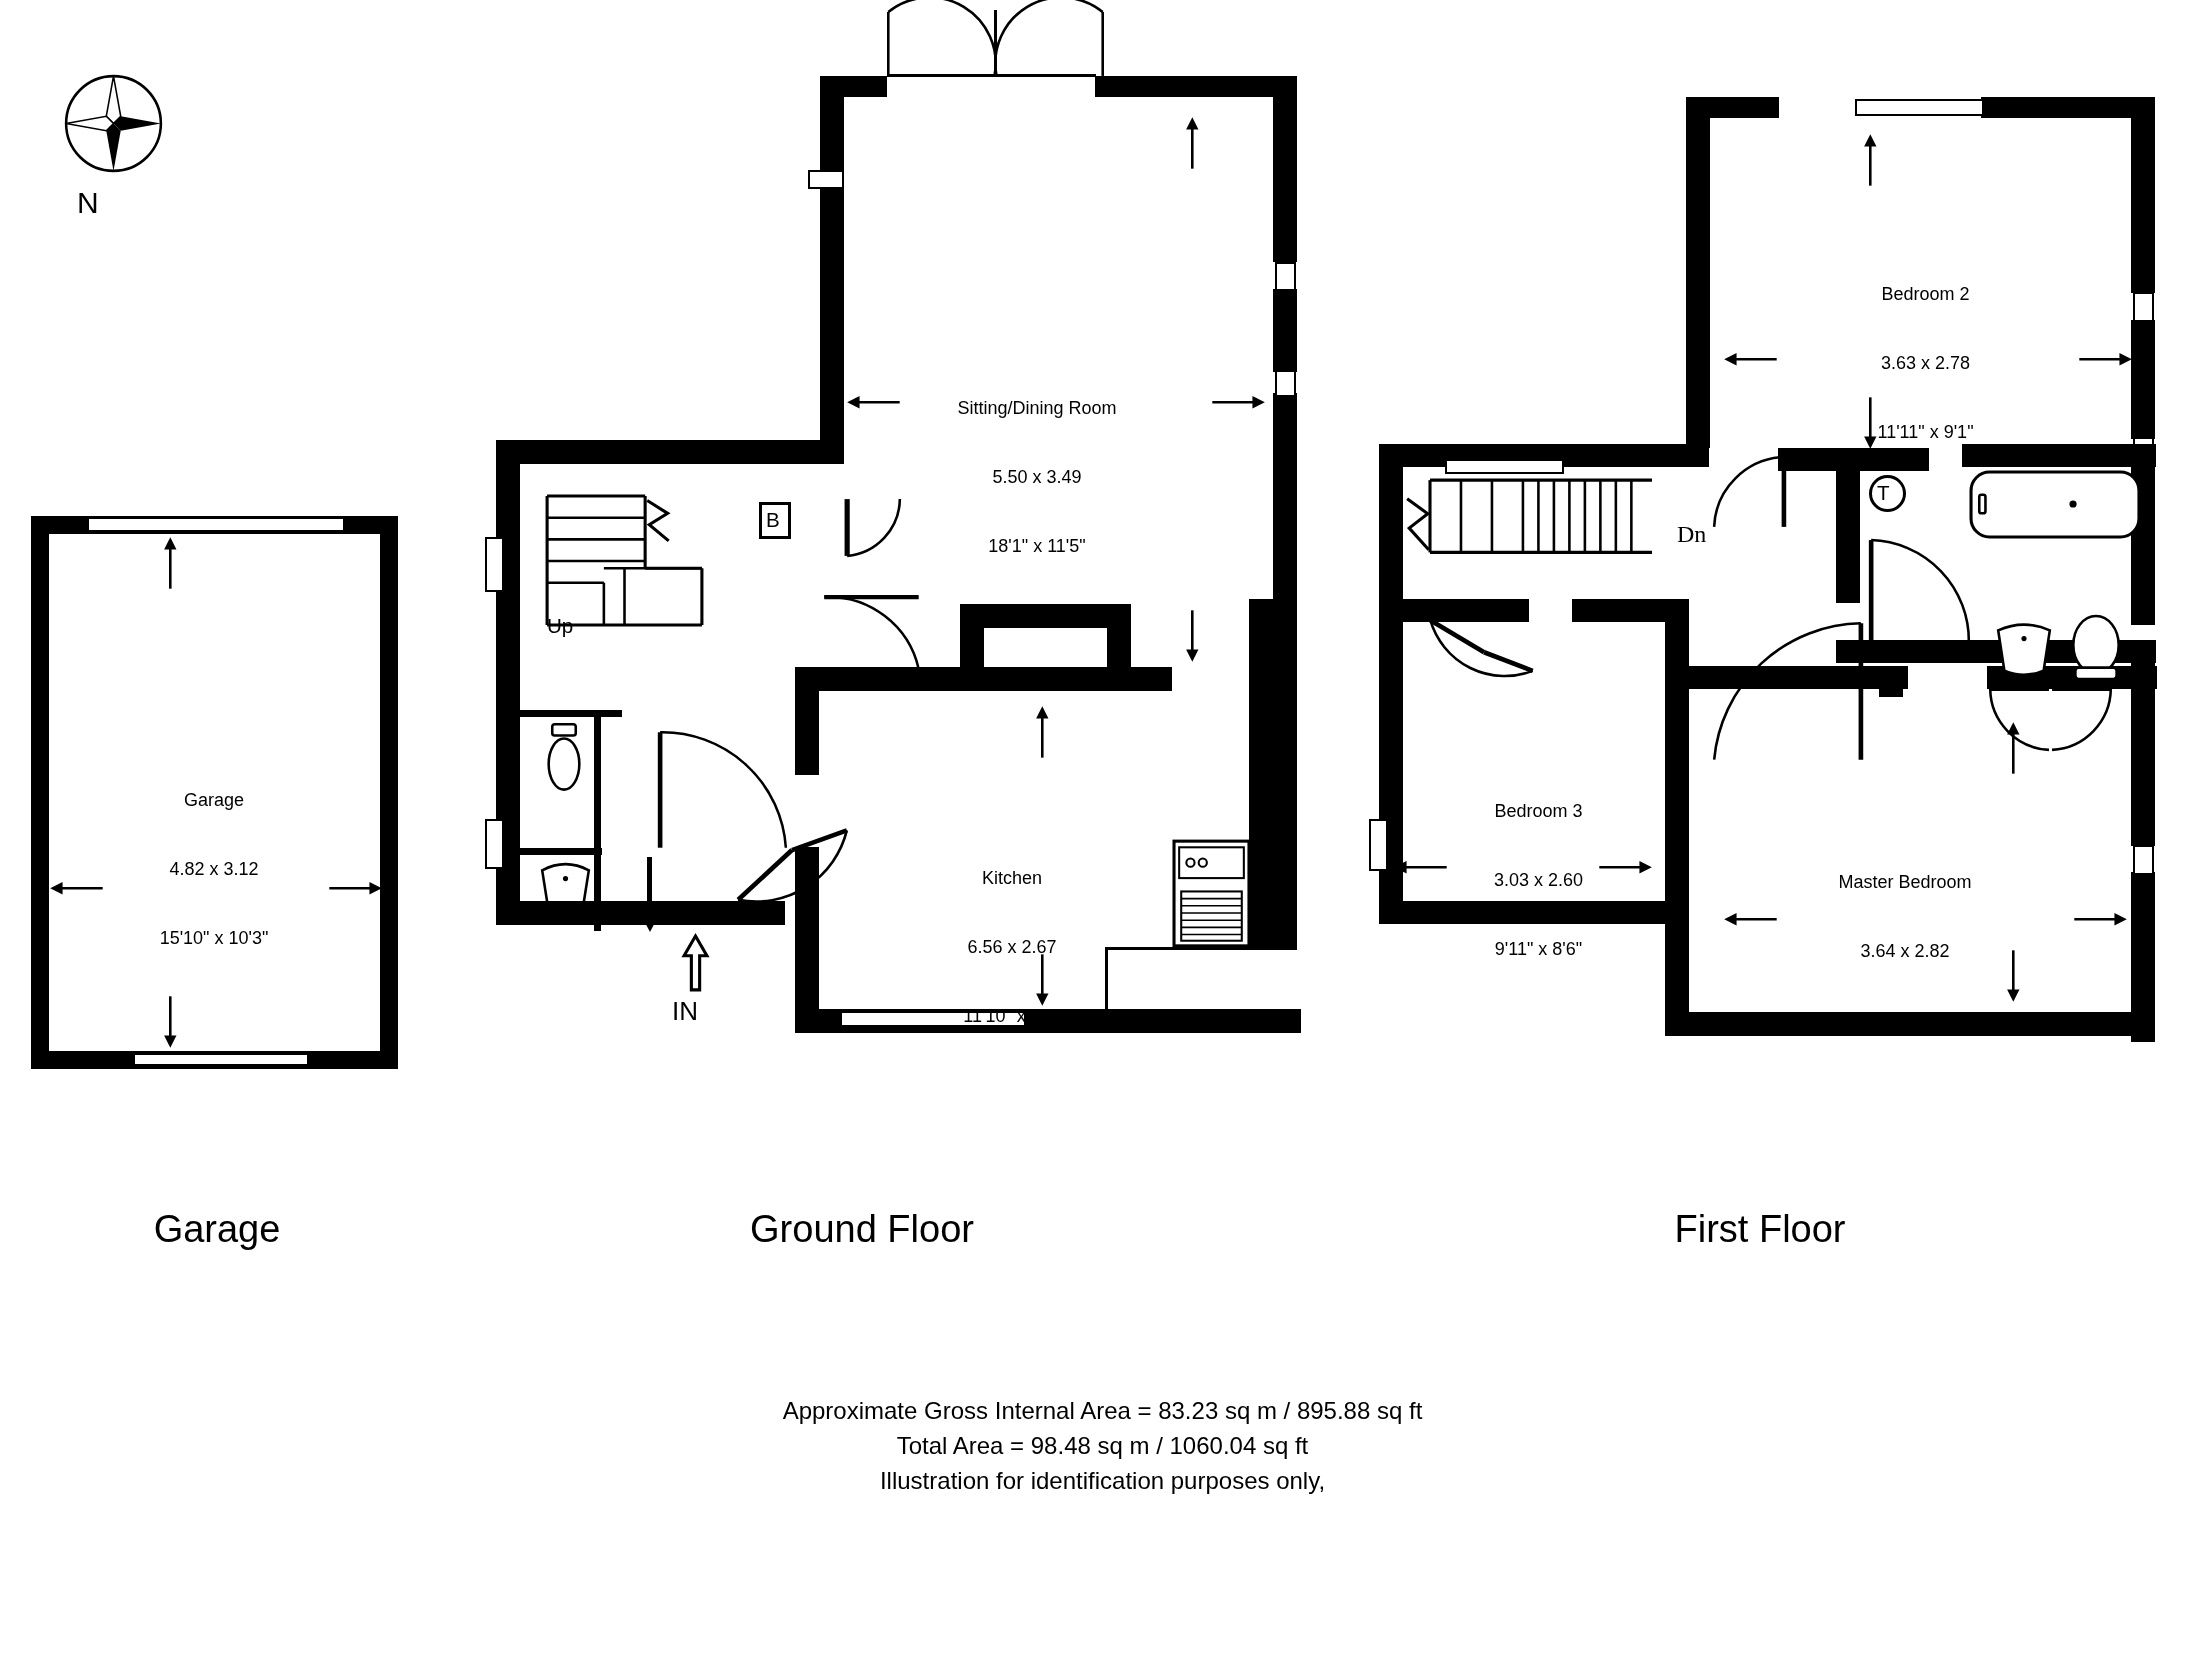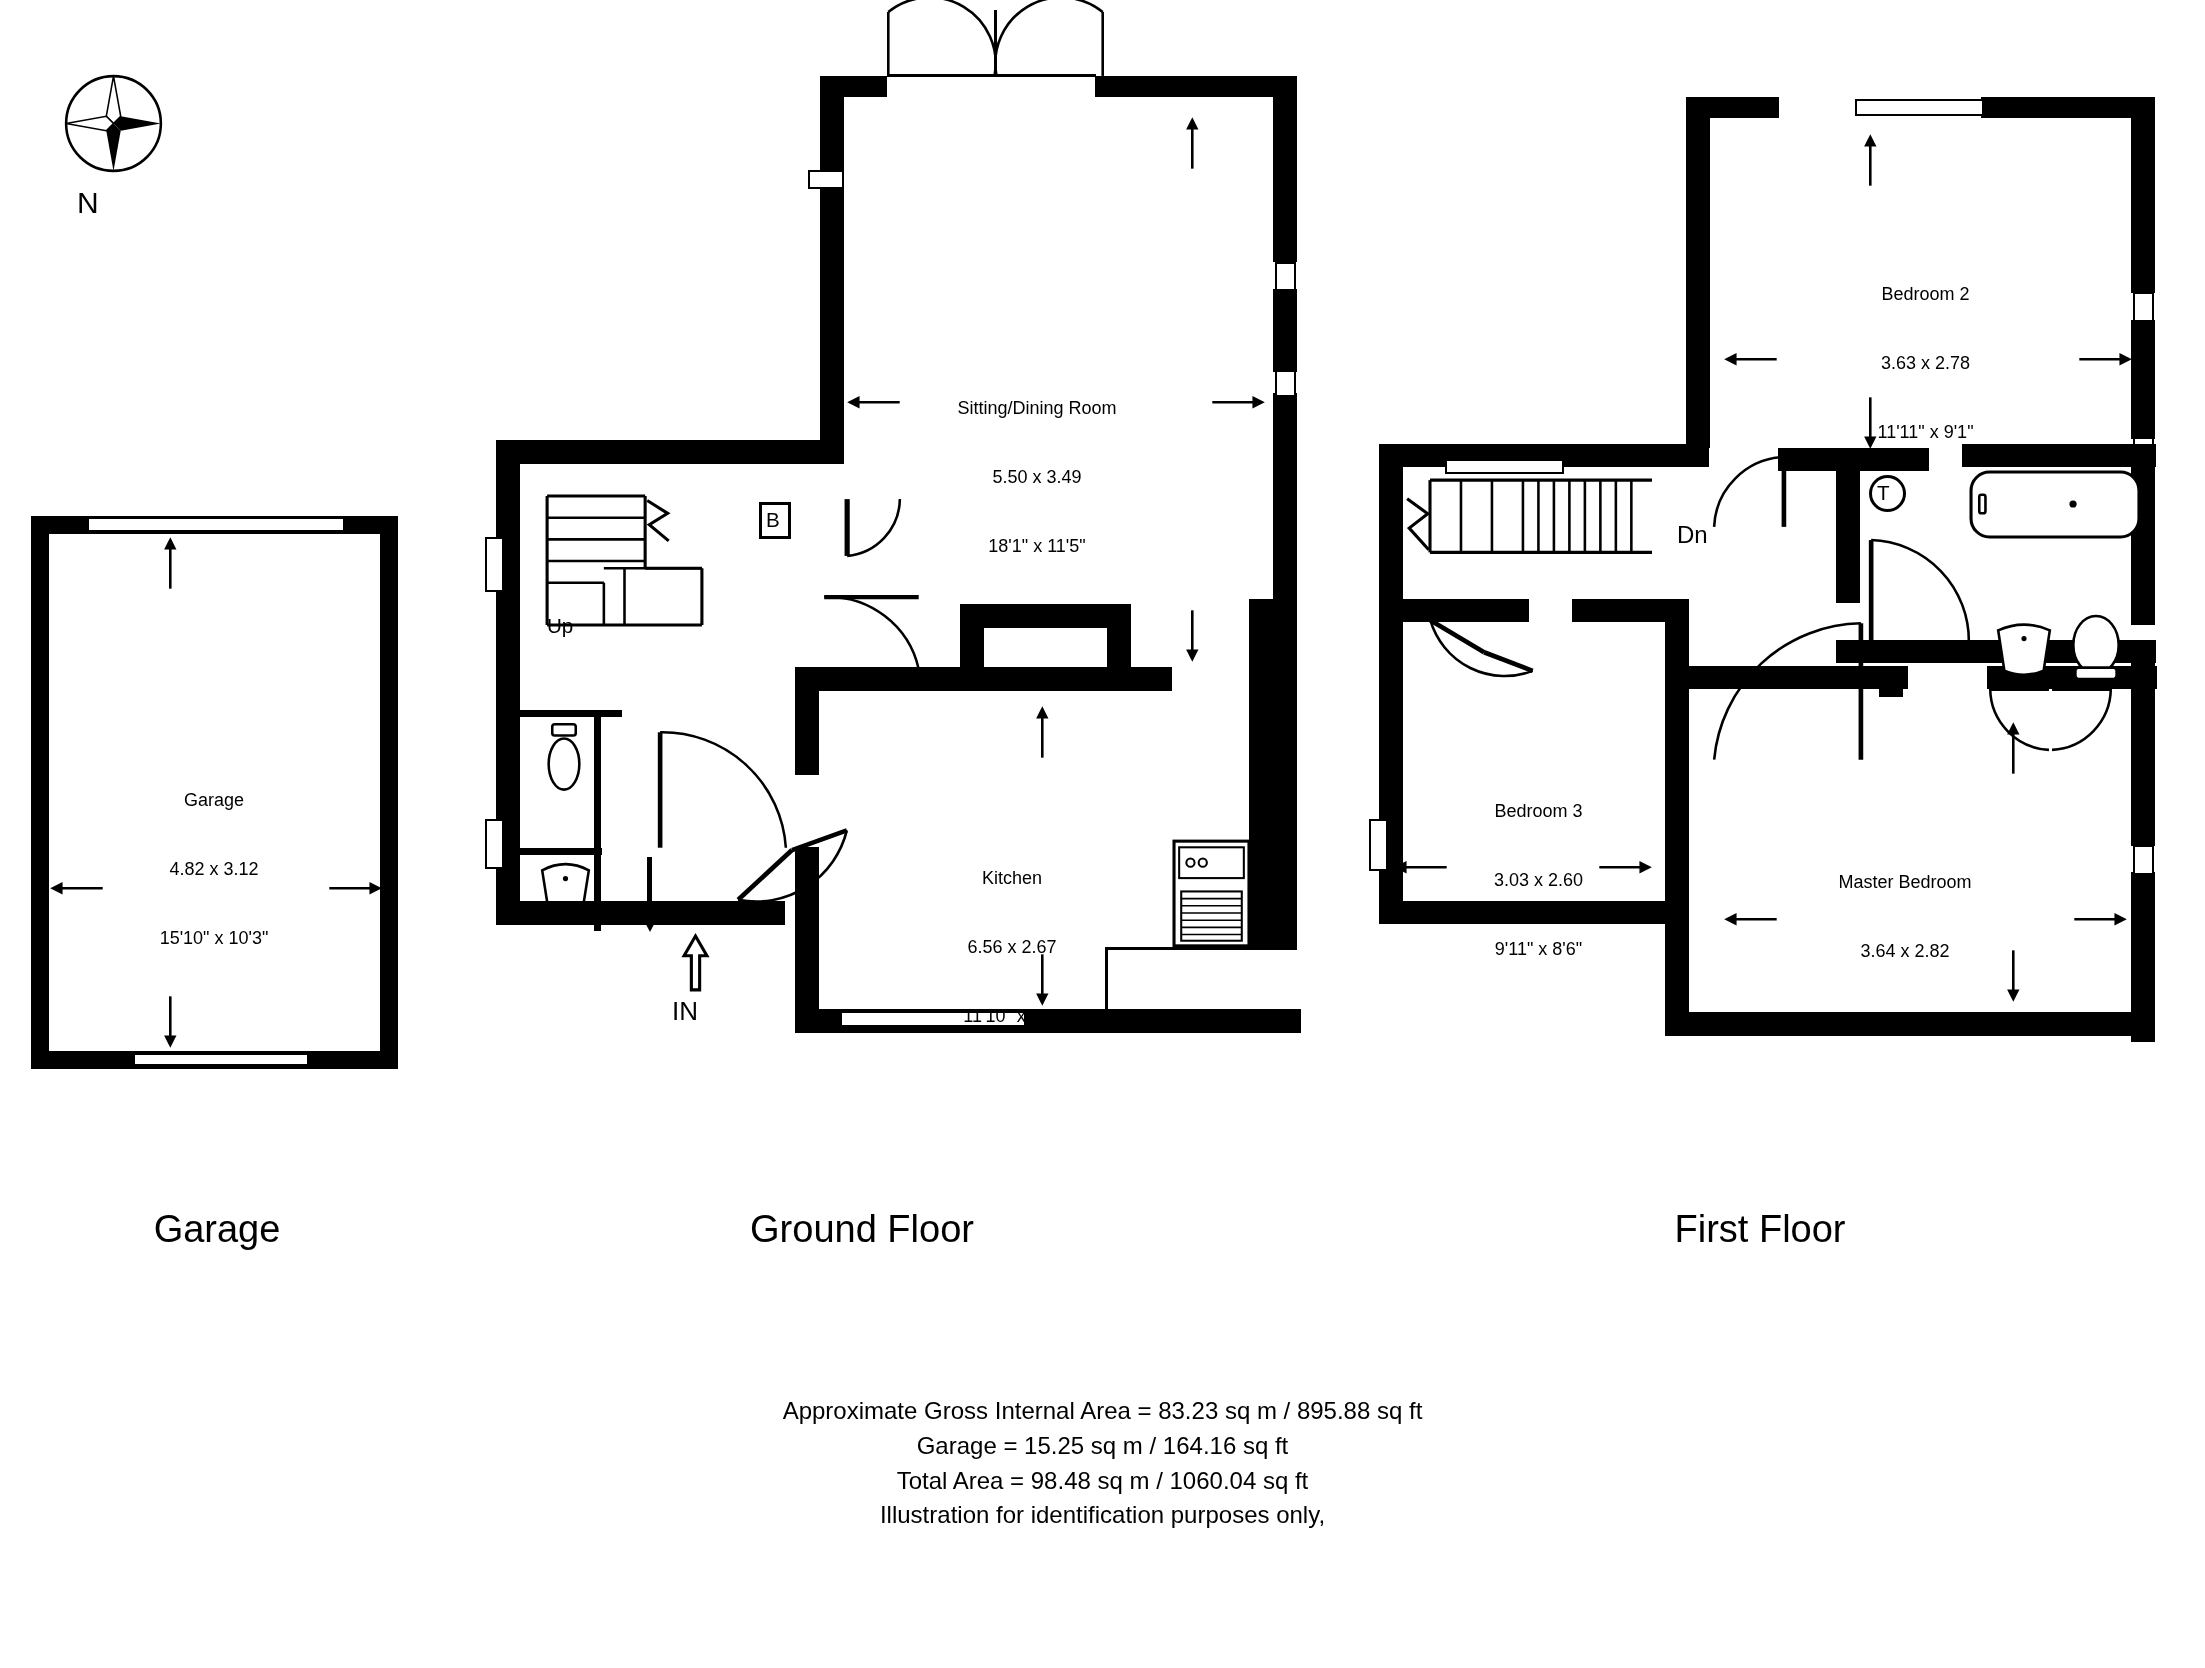--- a/index.html
+++ b/index.html
@@ -410,21 +410,21 @@
         <line x1="60" y1="0" x2="60" y2="140" stroke="#000" stroke-width="5"></line>
         <line x1="120" y1="0" x2="120" y2="140" stroke="#000" stroke-width="5"></line>
       </svg>
     </div>
     <div class="window" style="left:1445px; top:459px; width:119px; height:14.5px;"></div>
     <div class="arrow" style="left:1402px; top:496px;">
       <svg width="36" height="57" viewBox="0 0 70 110">
         <polyline points="10,5 50,34 14,62 52,104" fill="none" stroke="#000" stroke-width="6"></polyline>
       </svg>
     </div>
-    <div class="small-label" style="left:1677px; top:521px; font-size:24px;">Dn</div>
+    <div class="small-label" style="left:1677px; top:521px; font-size:24px;font-family:Liberation Serif, serif;">Dn</div>
 
     <div style="position:absolute; left:1869px; top:475px; width:37px; height:37px; border-radius:50%; border:3.1px solid #000; box-sizing:border-box; background:#fff;"></div>
     <div class="small-label" style="left:1877px; top:481px; font-size:20.6px;">T</div>
 
     <div style="position:absolute; left:1970px; top:471px;">
       <svg width="170" height="67" viewBox="0 0 330 130">
         <rect x="2" y="2" width="326" height="126" rx="36" fill="#fff" stroke="#000" stroke-width="6"></rect>
         <circle cx="200" cy="64" r="7" fill="#000"></circle>
         <rect x="18" y="46" width="12" height="36" rx="4" fill="none" stroke="#000" stroke-width="5"></rect>
       </svg>
@@ -556,19 +556,18 @@
       <span class="ttl">11'11" x 9'3"</span>
     </div>
   </div>
 
   <div class="floor-title" style="left:62px; top:1208px; width:310px;">Garage</div>
   <div class="floor-title" style="left:578px; top:1208px; width:568px;">Ground Floor</div>
   <div class="floor-title" style="left:1476px; top:1208px; width:568px;">First Floor</div>
 
   <div class="footer" style="top:1394px;">
     <div>Approximate Gross Internal Area = 83.23 sq m / 895.88 sq ft</div>
-    <div>Garage = 15.25 sq m / 164.16 sq ft</div>
     <div>Total Area = 98.48 sq m / 1060.04 sq ft</div>
     <div>Illustration for identification purposes only,</div>
   </div>
 
 </div>
 
 
 </body></html>

